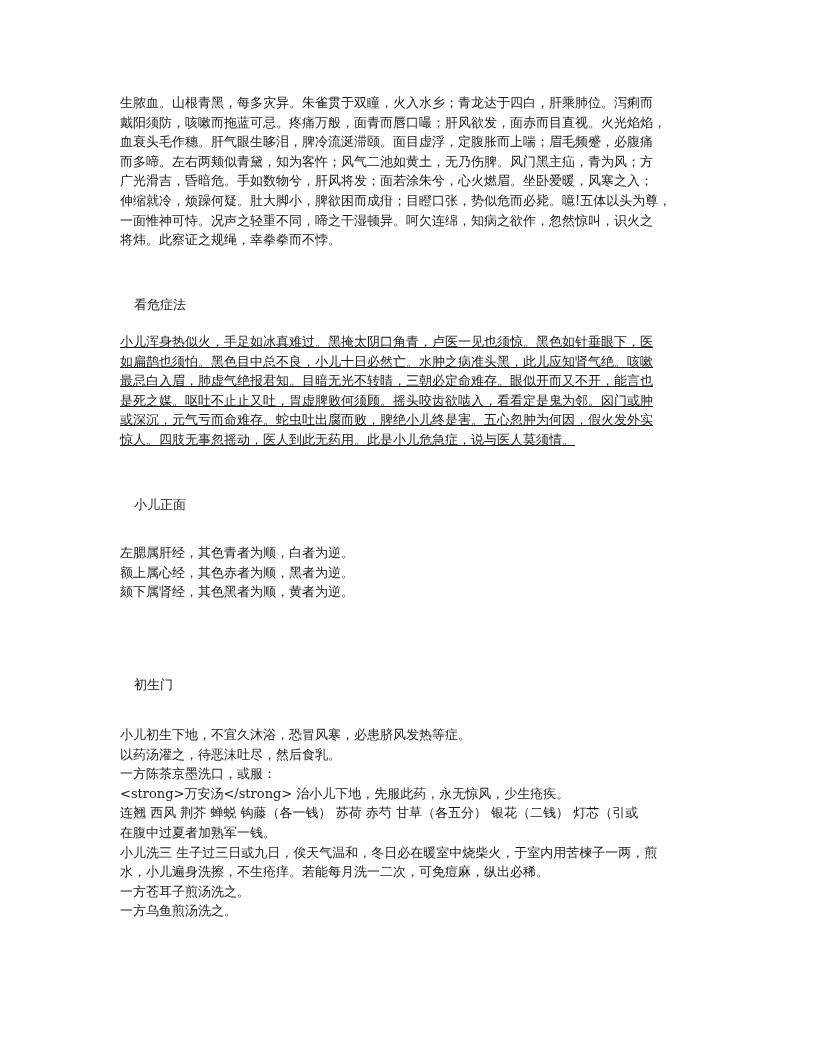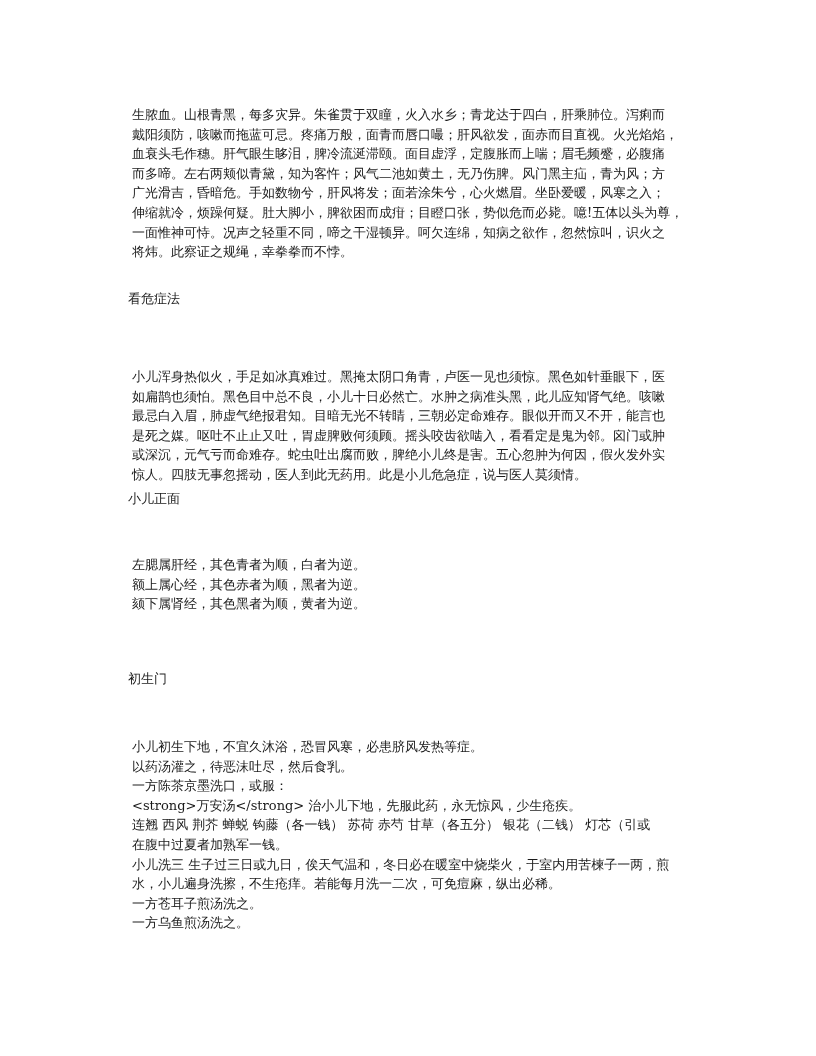--- a/index.html
+++ b/index.html
@@ -20,29 +20,29 @@
     .page {
       position: absolute;
       left: 120px;
       top: 0;
       width: 580px;
     }
     .block {
       position: absolute;
       left: 0;
       width: 580px;
-      margin: 12px;
+      margin: 0;
       word-break: break-all;
       text-align: justify;
       text-align-last: left;
     }
     .heading {
       position: absolute;
       left: 0;
-      margin: 8px;
+      margin: 14px;
       font-size: 13px;
       font-weight: normal;
       line-height: 19.6px;
     }
     .line {
       display: block;
       white-space: nowrap;
     }
   </style>
 </head>
@@ -56,21 +56,21 @@
     <span class="line">血衰头毛作穗。肝气眼生眵泪，脾冷流涎滞颐。面目虚浮，定腹胀而上喘；眉毛频蹙，必腹痛</span>
     <span class="line">而多啼。左右两颊似青黛，知为客忤；风气二池如黄土，无乃伤脾。风门黑主疝，青为风；方</span>
     <span class="line">广光滑吉，昏暗危。手如数物兮，肝风将发；面若涂朱兮，心火燃眉。坐卧爱暖，风寒之入；</span>
     <span class="line">伸缩就冷，烦躁何疑。肚大脚小，脾欲困而成疳；目瞪口张，势似危而必毙。噫!五体以头为尊，</span>
     <span class="line">一面惟神可恃。况声之轻重不同，啼之干湿顿异。呵欠连绵，知病之欲作，忽然惊叫，识火之</span>
     <span class="line">将炜。此察证之规绳，幸拳拳而不悖。</span>
   </div>
 
   <h2 class="heading" style="top:281px;">看危症法</h2>
 
-  <div class="block" style="top:355px;">
+  <div class="block" style="top:332px;text-decoration:underline;">
     <span class="line">小儿浑身热似火，手足如冰真难过。黑掩太阴口角青，卢医一见也须惊。黑色如针垂眼下，医</span>
     <span class="line">如扁鹊也须怕。黑色目中总不良，小儿十日必然亡。水肿之病准头黑，此儿应知肾气绝。咳嗽</span>
     <span class="line">最忌白入眉，肺虚气绝报君知。目暗无光不转睛，三朝必定命难存。眼似开而又不开，能言也</span>
     <span class="line">是死之媒。呕吐不止止又吐，胃虚脾败何须顾。摇头咬齿欲啮入，看看定是鬼为邻。囟门或肿</span>
     <span class="line">或深沉，元气亏而命难存。蛇虫吐出腐而败，脾绝小儿终是害。五心忽肿为何因，假火发外实</span>
     <span class="line">惊人。四肢无事忽摇动，医人到此无药用。此是小儿危急症，说与医人莫须情。</span>
   </div>
 
   <h2 class="heading" style="top:481px;text-align:center;">小儿正面</h2>
 

